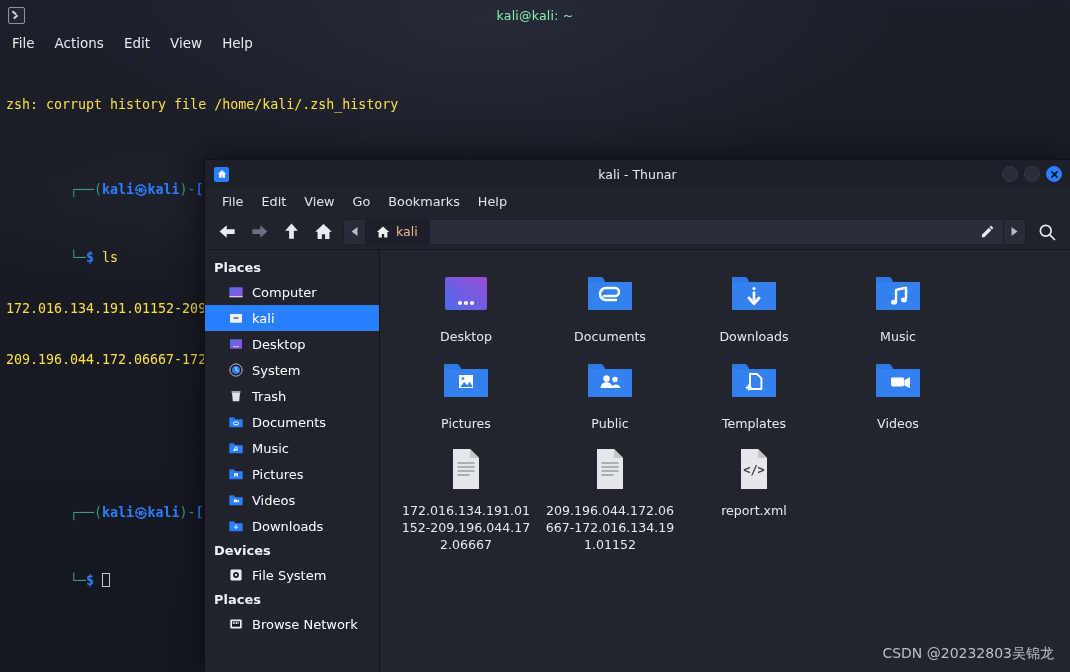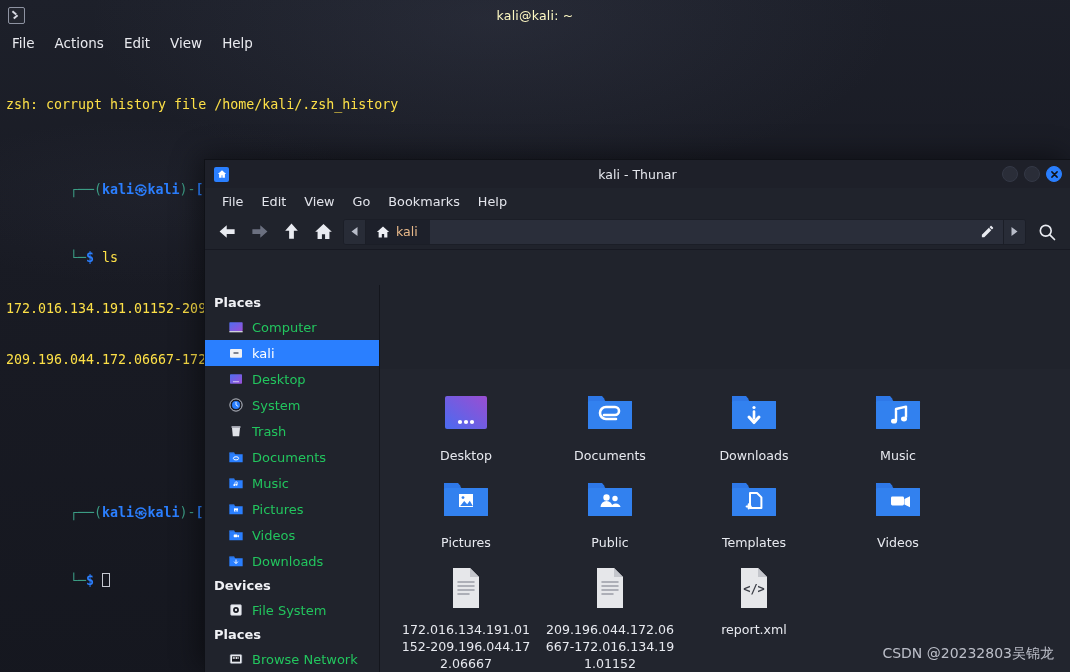--- a/index.html
+++ b/index.html
@@ -37,21 +37,21 @@
     width: 5px; height: 1.5px; background: #d8dae3;
     transform: rotate(40deg);
   }
   .term-icon::after {
     content: ""; position: absolute; left: 4px; top: 8px;
     width: 5px; height: 1.5px; background: #d8dae3;
     transform: rotate(-40deg);
   }
   .term-title {
     position: absolute; left: 0; right: 0; text-align: center;
-    font-size: 12.5px; color: #fef9c3; letter-spacing: .2px;
+    font-size: 12.5px; color: #86efac; letter-spacing: .2px;
   }
   .term-menubar {
     position: relative; display: flex; gap: 0px; padding: 4px 10px 6px 10px;
     font-size: 13.5px; color: #e9eaef;
   }
   .term-menubar span { padding: 1px 10px 1px 2px; margin-right: 8px; cursor: default; }
 
   .term-body {
     position: relative;
     padding: 4px 0 0 6px;
@@ -122,34 +122,34 @@
     background: #1d202a;
   }
   .pb-crumb-label { font-size: 12.6px; color: #e8b98a; }
   .pb-rest { flex: 1; height: 26px; background: #2a2e3a; display: flex; align-items: center; justify-content: flex-end; padding-right: 8px; }
   .pb-right-chev {
     width: 22px; height: 26px; display: flex; align-items: center; justify-content: center;
     background: #282c37; border-left: 1px solid #1b1e27;
   }
   .tb-search { width: 34px; height: 30px; display: flex; align-items: center; justify-content: center; margin-left: 4px; }
 
-  .th-main { display: flex; flex: 1; min-height: 0; align-items: flex-end; }
+  .th-main { display: flex; flex: 1; min-height: 0; }
 
   .th-sidebar {
     width: 175px; background: #20232c; flex: none;
     border-right: 1px solid #14161d;
     padding-top: 6px; font-size: 13px; color: #dcdee6;
     overflow: hidden;
   }
   .sb-head {
     padding: 4px 0 4px 9px; font-size: 13px; font-weight: bold; color: #f0f1f5;
   }
   .sb-item {
     display: flex; align-items: center; gap: 8px; height: 26px;
-    padding-left: 22px; color: #22c55e; font-size: 13px;
+    padding-left: 22px; color: #ffffff; font-size: 13px;
   }
   .sb-item.active { background: #2a7fff; color: #ffffff; }
   .sb-ico { width: 17px; height: 17px; flex: none; display: flex; align-items: center; justify-content: center; }
 
   .th-content {
     flex: 1; background: #22252e; padding: 14px 0 0 0; overflow: hidden;
     position: relative;
   }
   .grid {
     display: grid; grid-template-columns: repeat(4, 144px);

